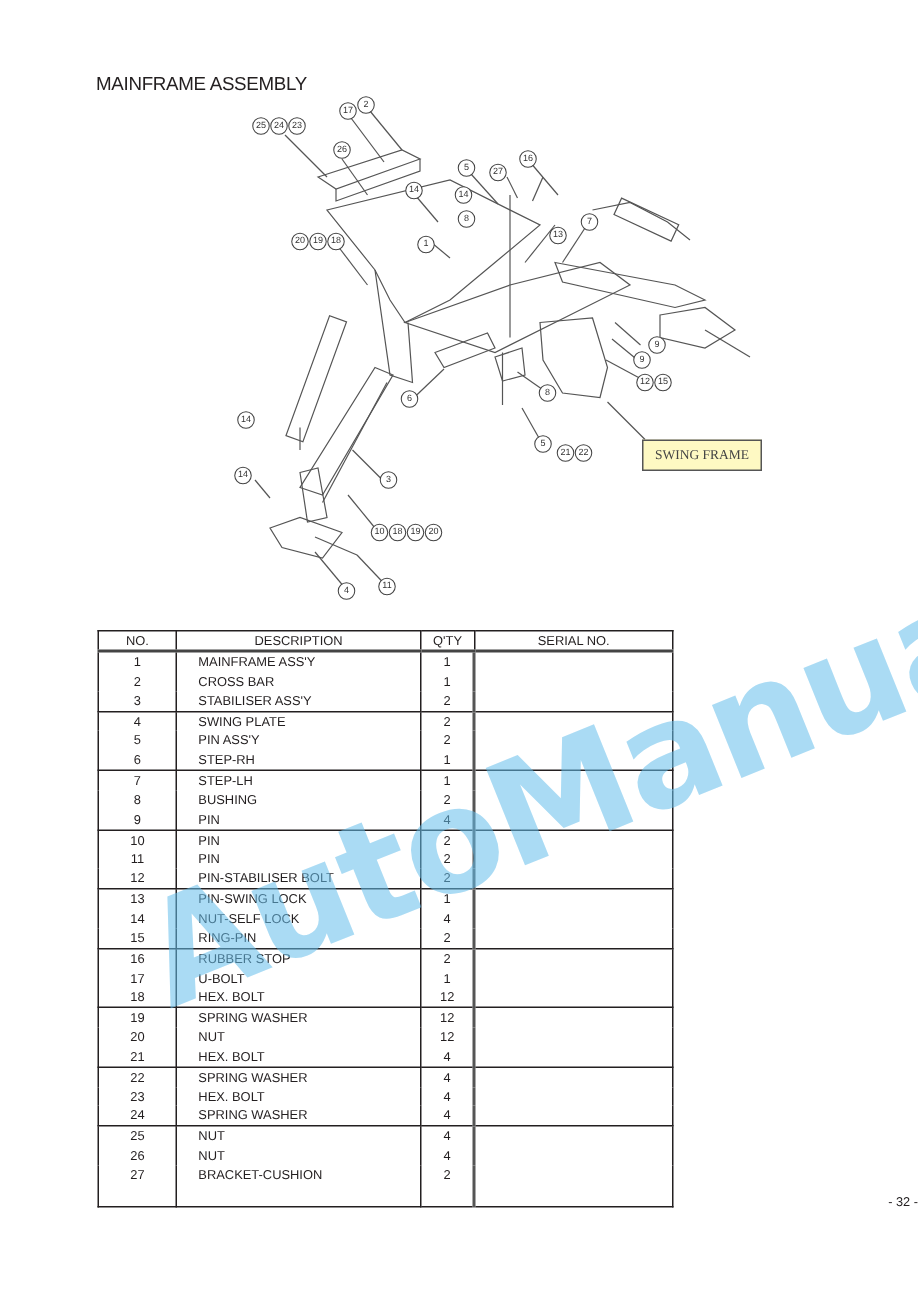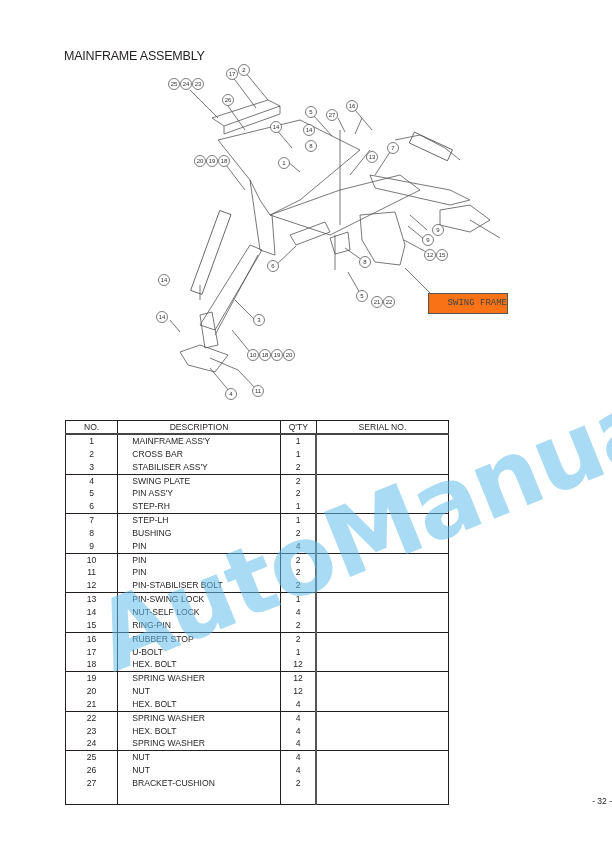--- a/index.html
+++ b/index.html
@@ -5,21 +5,21 @@
   html, body { margin:0; padding:0; background:#ffffff; }
   body { width:612px; height:865px; position:relative; overflow:hidden;
          font-family:"DejaVu Sans", sans-serif; color:#231f20; }
   .title { position:absolute; left:64px; top:49px; font-size:12.5px; letter-spacing:-0.2px;
            text-underline-offset:2px; font-family:"Liberation Sans", sans-serif; }
   .diagram { position:absolute; left:150px; top:60px; width:380px; height:345px; }
   .diagram svg { width:100%; height:100%; }
   .callout text { font-family:"Liberation Sans", sans-serif; font-size:6px; text-anchor:middle; dominant-baseline:central; fill:#333; }
   .callout circle { fill:#fff; stroke:#444; stroke-width:0.7; }
   .swing-label { position:absolute; left:428px; top:293px; width:78px; height:19px; border:1px solid #555;
-                 font-family:Liberation Mono, monospace; font-size:9px; color:#444; text-align:right; line-height:19px; background:#f97316; }
+                 font-family:Liberation Serif, serif; font-size:9px; color:#444; text-align:center; line-height:19px; background:#fef9c3; }
   table.parts { position:absolute; left:65px; top:420px; width:384px; border-collapse:collapse;
                 font-family:"Liberation Sans", sans-serif; font-size:8.6px; color:#231f20; }
   table.parts th { font-weight:normal; height:12px; border:1px solid #231f20; border-bottom:2px solid #444; padding:0; }
   table.parts td { height:12.85px; padding:0; line-height:12.85px; border-left:1px solid #231f20; border-right:1px solid #231f20; }
   table.parts td.no { text-align:center; width:66px; }
   table.parts td.desc { padding-left:14px; width:187px;margin-left:40px; }
   table.parts td.qty { text-align:center; width:41px; border-right:2px solid #555; }
   table.parts td.serial { width:172px; }
   table.parts tr.grp-end td { border-bottom:1px solid #231f20; }
   table.parts tr.grp-end td.serial { border-bottom:1px solid #231f20; }

